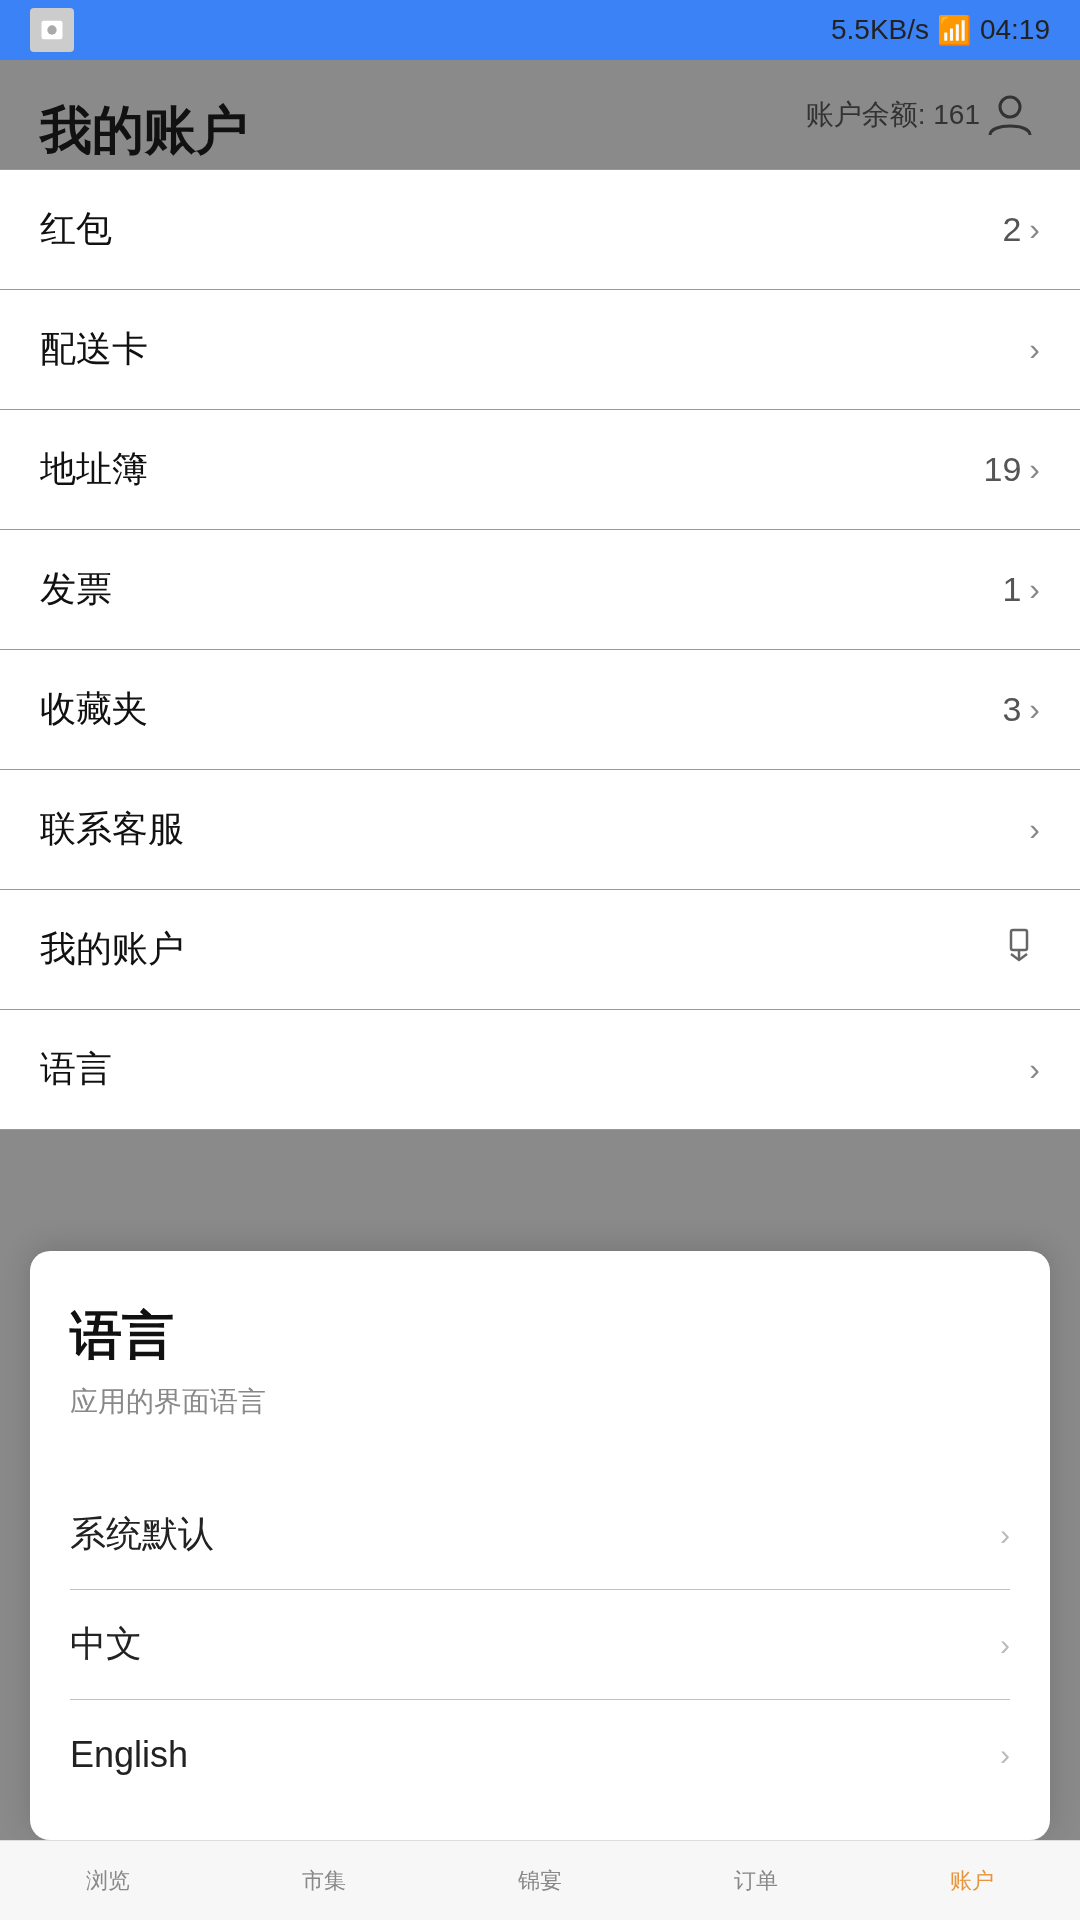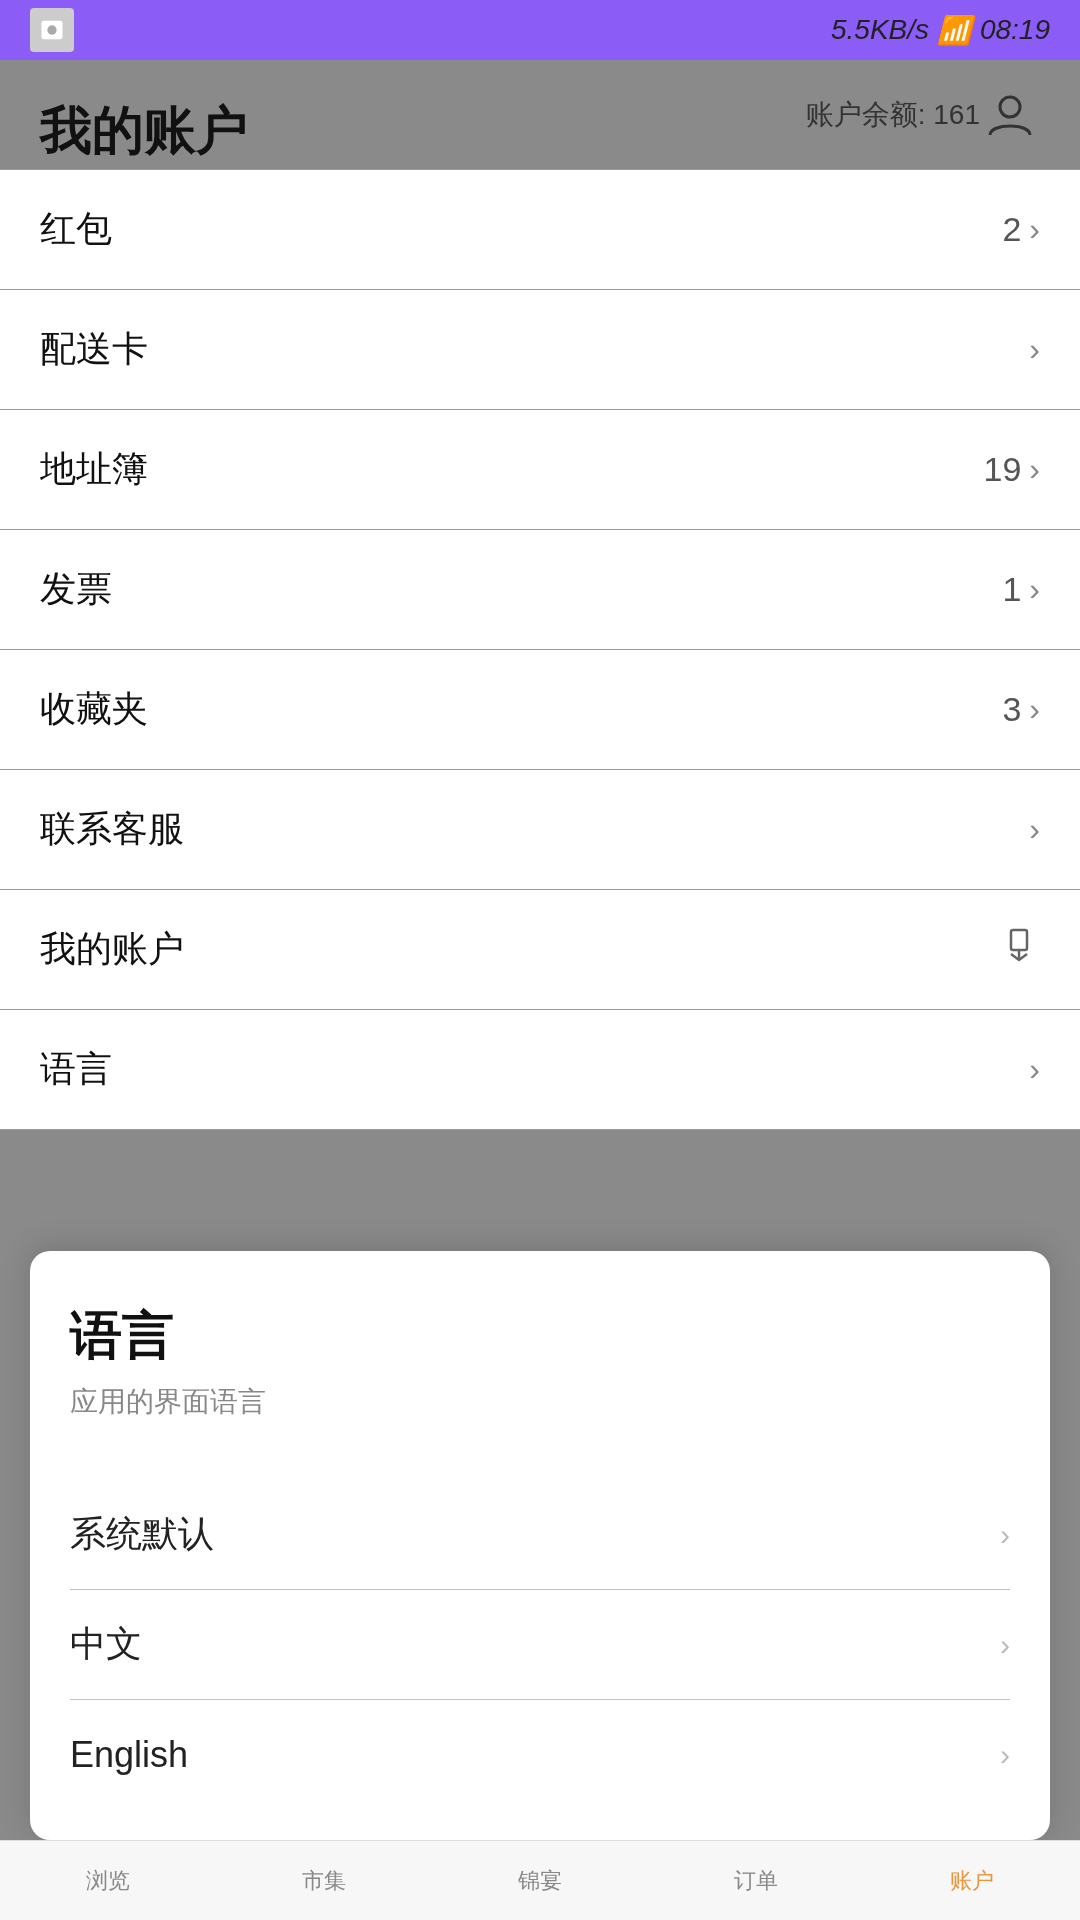--- a/index.html
+++ b/index.html
@@ -11,26 +11,25 @@
       background: #8a8a8a;
       font-family: "PingFang SC", "Helvetica Neue", Arial, sans-serif;
       position: relative;
       overflow: hidden;
     }
 
     
     .status-bar {
       width: 100%;
       height: 60px;
-      background: #8b5cf6;
+      background: #3b82f6;
       display: flex;
       align-items: center;
       justify-content: space-between;
       padding: 0 30px;
-      font-style: italic;
     }
     .status-left {
       display: flex;
       align-items: center;
     }
     .status-icon {
       width: 44px;
       height: 44px;
       background: #ccc;
       border-radius: 4px;
@@ -197,21 +196,21 @@
     <div class="status-icon">
       <svg viewBox="0 0 24 24" fill="white">
           <rect x="3" y="4" width="18" height="16" rx="2" fill="white" stroke="none"></rect>
           <circle cx="12" cy="12" r="4" fill="#aaa"></circle>
         </svg>
     </div>
   </div>
   <div class="status-right">
     <span>5.5KB/s</span>
     <span>📶</span>
-    <span>08:19</span>
+    <span>04:19</span>
   </div>
 </div>
 
 <div class="header">
   <span class="header-title">我的账户</span>
   <div class="header-right">
     <span class="header-balance">账户余额: 161</span>
     <div class="header-avatar">
       <svg width="52" height="52" viewBox="0 0 52 52" fill="none">
         <circle cx="26" cy="18" r="10" stroke="#333" stroke-width="3" fill="none"></circle>

